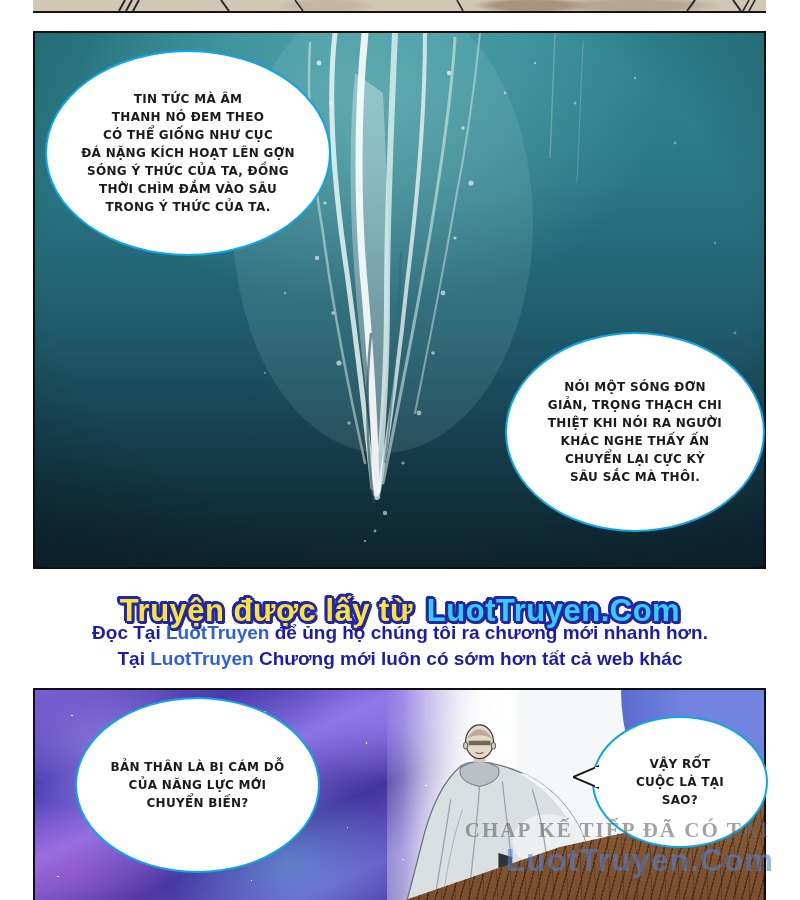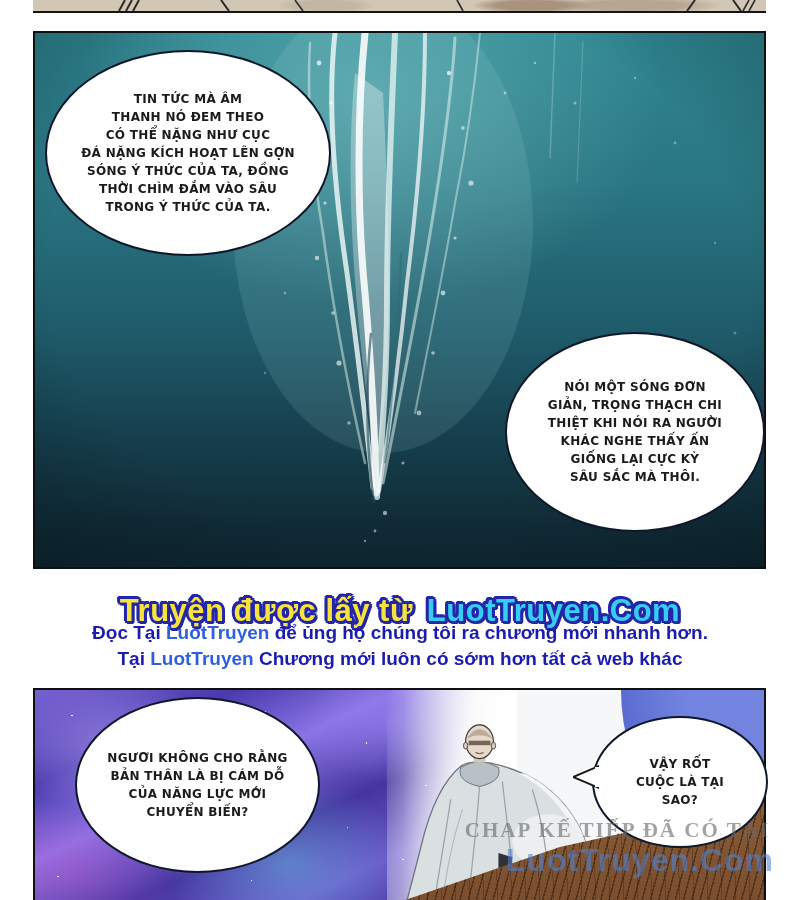--- a/index.html
+++ b/index.html
@@ -19,21 +19,21 @@
   
   .panel-water{position:absolute;left:33px;top:31px;width:729px;height:534px;
       border:2px solid #101010;overflow:hidden;
       background:
         radial-gradient(420px 300px at 46% 12%, rgba(140,215,212,.40), transparent 70%),
         radial-gradient(640px 480px at 50% 45%, transparent 55%, rgba(4,18,24,.50) 100%),
         linear-gradient(to bottom,#2f8691 0%,#2a7683 28%,#1f5c6b 55%,#16404e 75%,#102b36 92%,#0e2530 100%);}
   .panel-water svg{position:absolute;inset:0;}
 
   
-  .bubble{position:absolute;background:#fff;border:2px solid #0f172a;border-radius:50%;
+  .bubble{position:absolute;background:#fff;border:2px solid #0ea5e9;border-radius:50%;
           display:flex;align-items:center;justify-content:center;text-align:center;z-index:3;}
   .btext{font-weight:bold;font-size:12px;line-height:1.5;letter-spacing:.3px;color:#1b1b1b;}
   .bub-tl{left:45px;top:50px;width:282px;height:202px;}
   .bub-mr{left:505px;top:332px;width:256px;height:196px;}
   .bub-bl{left:75px;top:697px;width:241px;height:172px;}
   .bub-br{left:592px;top:716px;width:172px;height:128px;}
   .tail{position:absolute;left:-21px;top:46px;width:26px;height:26px;}
 
   
   .promo-title{position:absolute;left:0;top:573px;width:800px;text-align:center;
@@ -171,35 +171,35 @@
         <circle cx="230" cy="340" r="1.2" opacity="0.3"></circle>
           <circle cx="330" cy="508" r="1.2" opacity="0.45"></circle>
       </g>
     </svg>
   </div>
 
   <div class="bubble bub-tl">
     <div class="btext">
       <div>TIN TỨC MÀ ÂM</div>
       <div>THANH NÓ ĐEM THEO</div>
-      <div>CÓ THỂ NẶNG NHƯ CỤC</div>
+      <div>CÓ THỂ GIỐNG NHƯ CỤC</div>
       <div>ĐÁ NẶNG KÍCH HOẠT LÊN GỢN</div>
       <div>SÓNG Ý THỨC CỦA TA, ĐỒNG</div>
       <div>THỜI CHÌM ĐẮM VÀO SÂU</div>
       <div>TRONG Ý THỨC CỦA TA.</div>
     </div>
   </div>
 
   <div class="bubble bub-mr">
     <div class="btext">
       <div>NÓI MỘT SÓNG ĐƠN</div>
       <div>GIẢN, TRỌNG THẠCH CHI</div>
       <div>THIỆT KHI NÓI RA NGƯỜI</div>
       <div>KHÁC NGHE THẤY ẤN</div>
-      <div>GIỐNG LẠI CỰC KỲ</div>
+      <div>CHUYỂN LẠI CỰC KỲ</div>
       <div>SÂU SẮC MÀ THÔI.</div>
     </div>
   </div>
 
   <div class="promo-title">
     <span class="outline t-prefix">Truyện được lấy từ</span><span class="outline t-site">LuotTruyen.Com</span>
   </div>
   <div class="promo-line pl1">
     <span>Đọc Tại </span><span class="site">LuotTruyen</span><span> để ủng hộ chúng tôi ra chương mới nhanh hơn.</span>
   </div>
@@ -229,21 +229,20 @@
       <path d="M436 51 h22 v4.5 h-22 z" fill="#5d5247" opacity="0.85"></path>
       <ellipse cx="433" cy="56" rx="2.2" ry="3.4" fill="#d9cabb" stroke="#3a342e" stroke-width="0.8"></ellipse>
       <ellipse cx="461" cy="56" rx="2.2" ry="3.4" fill="#d9cabb" stroke="#3a342e" stroke-width="0.8"></ellipse>
       <path d="M443 63 q4 2 8 0" stroke="#4a423a" stroke-width="1" fill="none"></path>
     </svg>
     <div class="rock"></div>
   </div>
 
   <div class="bubble bub-bl">
     <div class="btext">
-      <div>NGƯƠI KHÔNG CHO RẰNG</div>
       <div>BẢN THÂN LÀ BỊ CÁM DỖ</div>
       <div>CỦA NĂNG LỰC MỚI</div>
       <div>CHUYỂN BIẾN?</div>
     </div>
   </div>
 
   <div class="bubble bub-br">
     <svg class="tail" viewBox="0 0 26 26">
       <polygon points="0,13 26,2 26,24" fill="#fff" stroke="#181818" stroke-width="2"></polygon>
       <rect x="22" y="3" width="4" height="20" fill="#fff"></rect>

